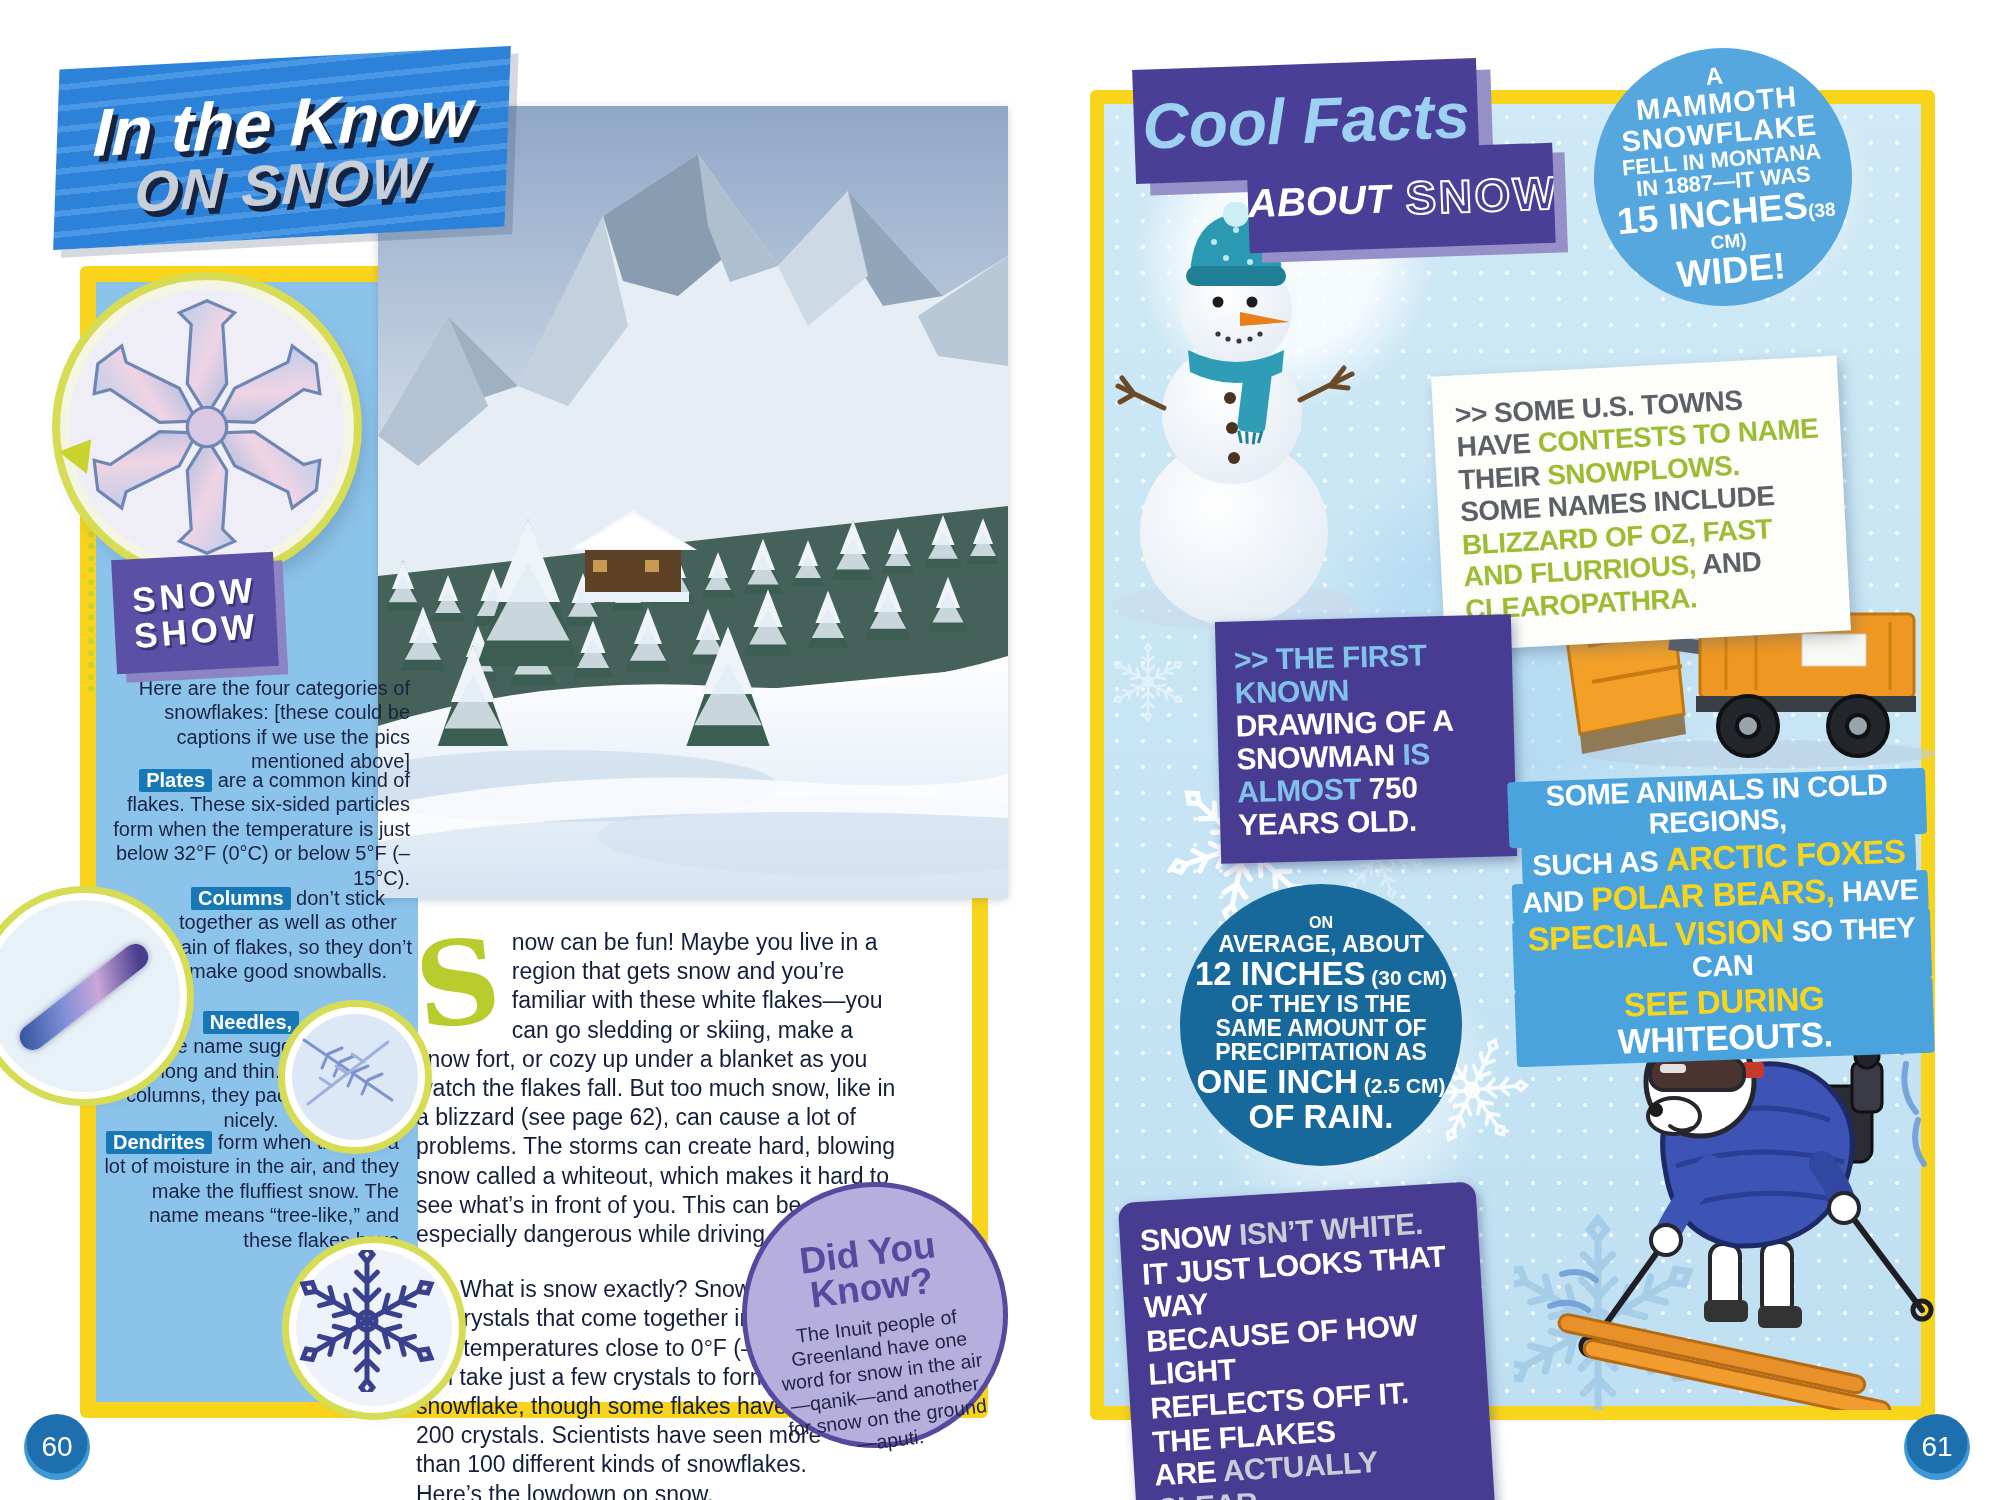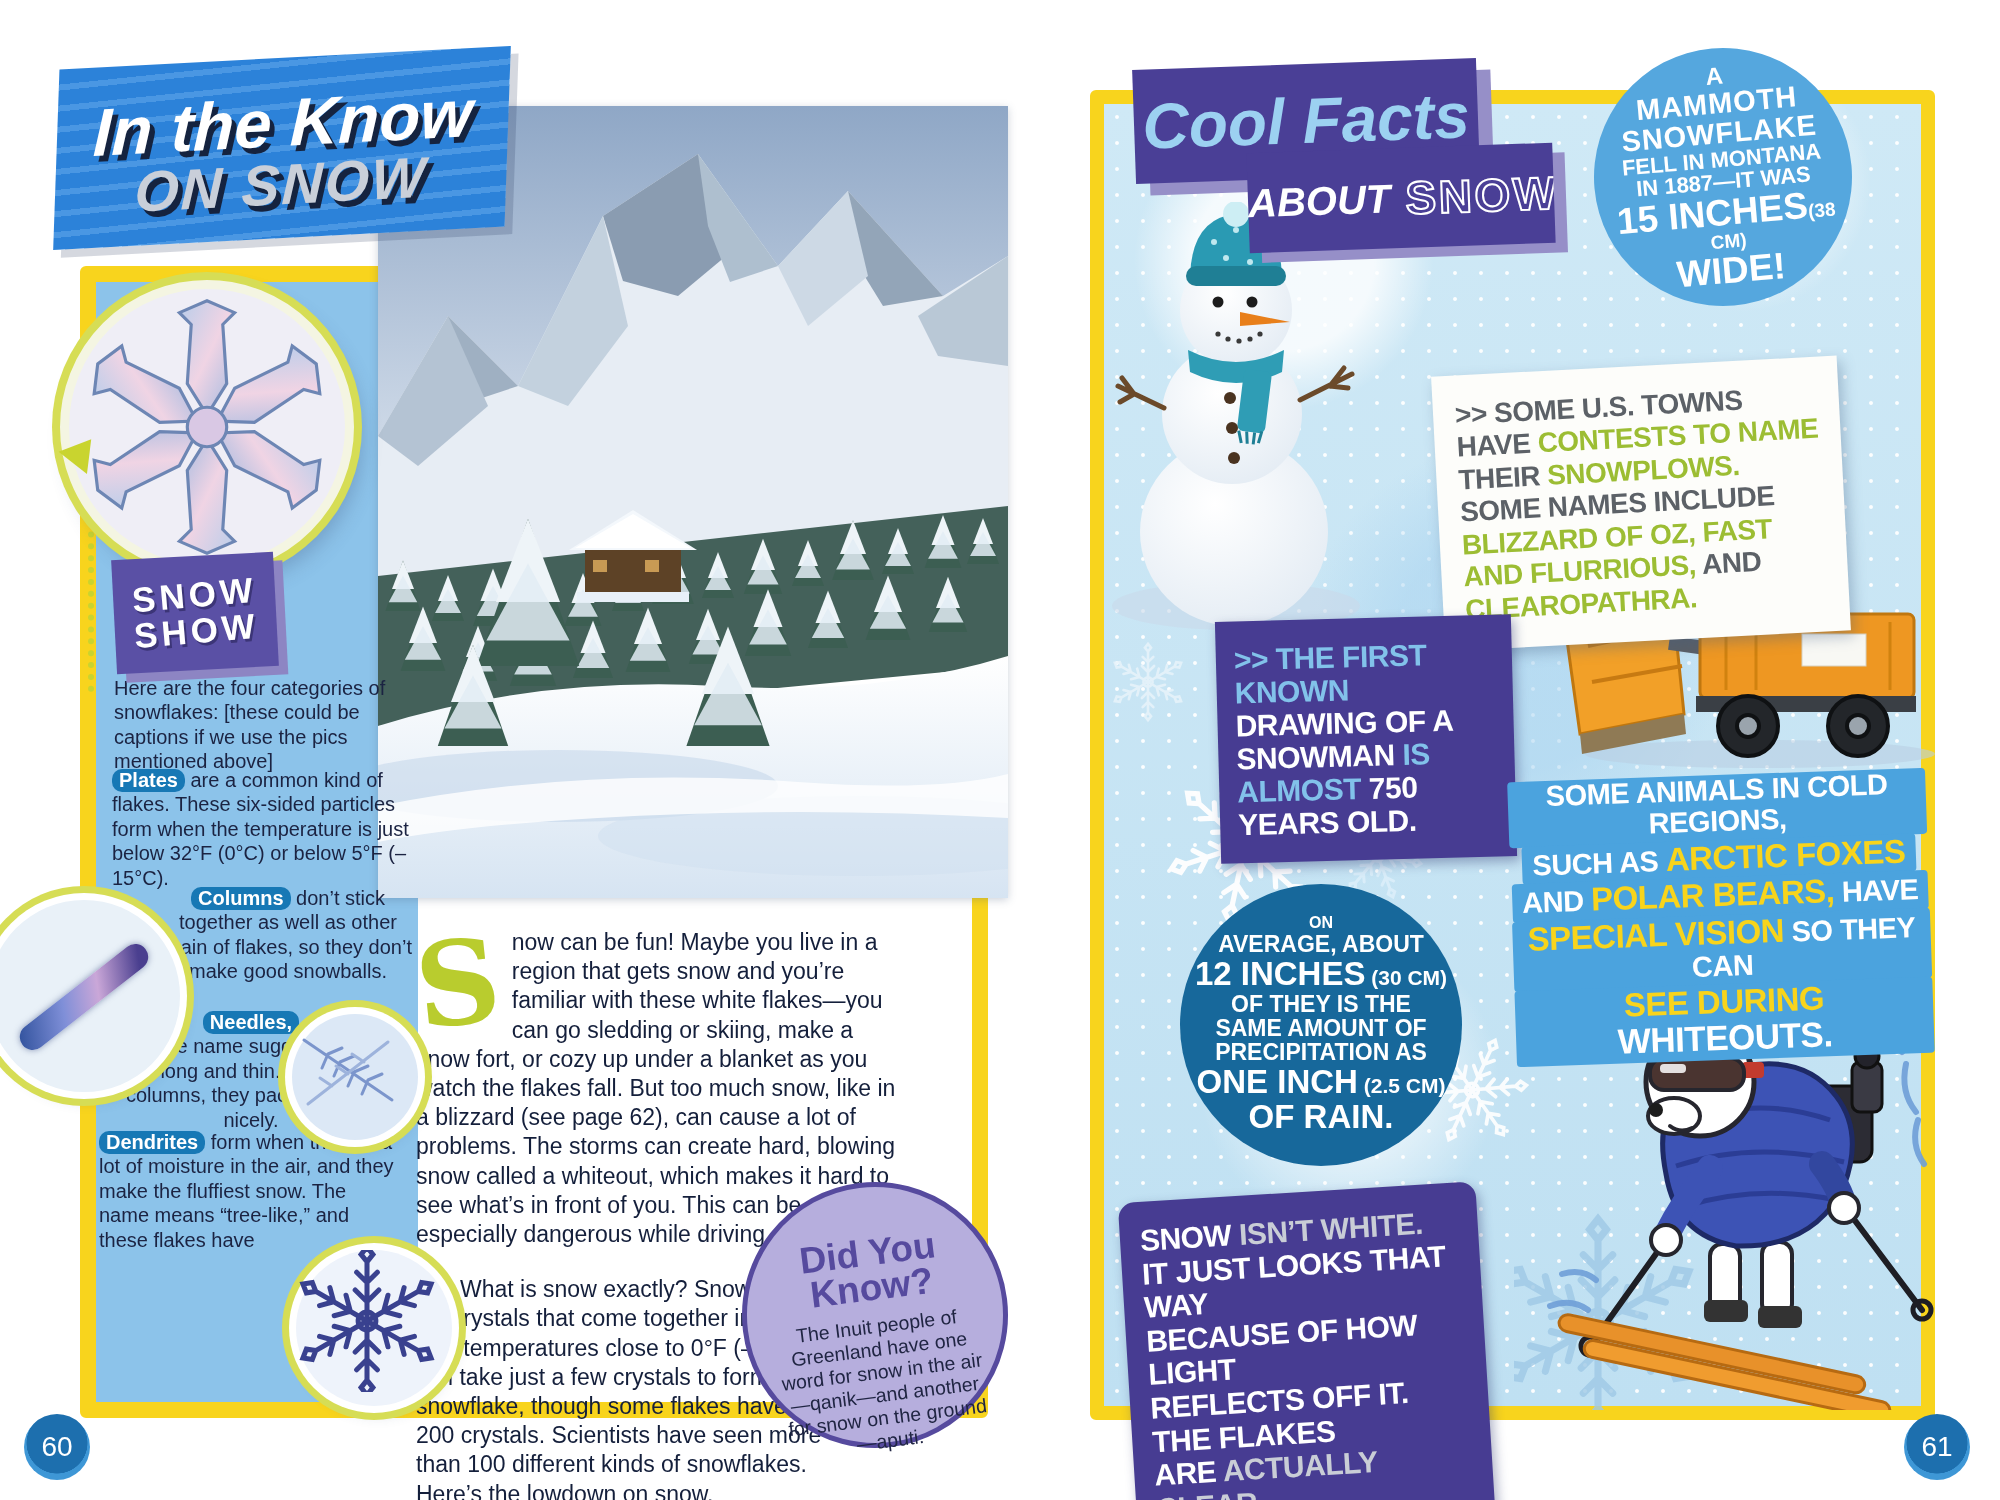--- a/index.html
+++ b/index.html
@@ -46,22 +46,22 @@
     border-bottom:30px solid #c9d42f;transform:rotate(38deg);}
 
   
   #snowshow{left:114px;top:556px;width:162px;height:114px;background:#5a50a5;z-index:5;
     transform:rotate(-3deg);box-shadow:9px 9px 0 #8d85c3;
     display:flex;flex-direction:column;align-items:center;justify-content:center;}
   .ss-line{color:#fff;font-weight:800;font-size:35px;letter-spacing:4px;line-height:1.02;
     text-shadow:2px 3px 0 #3c3577;transform:rotate(-2deg);}
 
   
-  .coltxt{position:absolute;color:#1b2342;font-size:20px;line-height:1.22;z-index:4;}
-  .chip{background:#1778b5;color:#fff;font-weight:700;padding:0 7px 1px;border-radius:10px;}
+  .coltxt{position:absolute;color:#1b2342;font-size:20px;line-height:1.22;z-index:4;text-align:right;}
+  .chip{background:#1778b5;color:#fff;font-weight:700;padding:0 7px 1px;border-radius:2px;}
   #intro{left:114px;top:676px;width:296px;}
   #cat-plates{left:112px;top:768px;width:298px;}
   #cat-columns{left:162px;top:886px;width:252px;text-align:center;}
   #cat-needles{left:122px;top:1010px;width:258px;text-align:center;}
   #cat-dendrites{left:99px;top:1130px;width:300px;}
   .dnarrow{width:172px;}
 
   
   .minicircle{position:absolute;border-radius:50%;background:#e9f1f8;z-index:5;
     box-shadow:0 0 0 7px #fff, 0 0 0 14px #d6dd55, 4px 8px 14px rgba(60,80,120,.25);}

